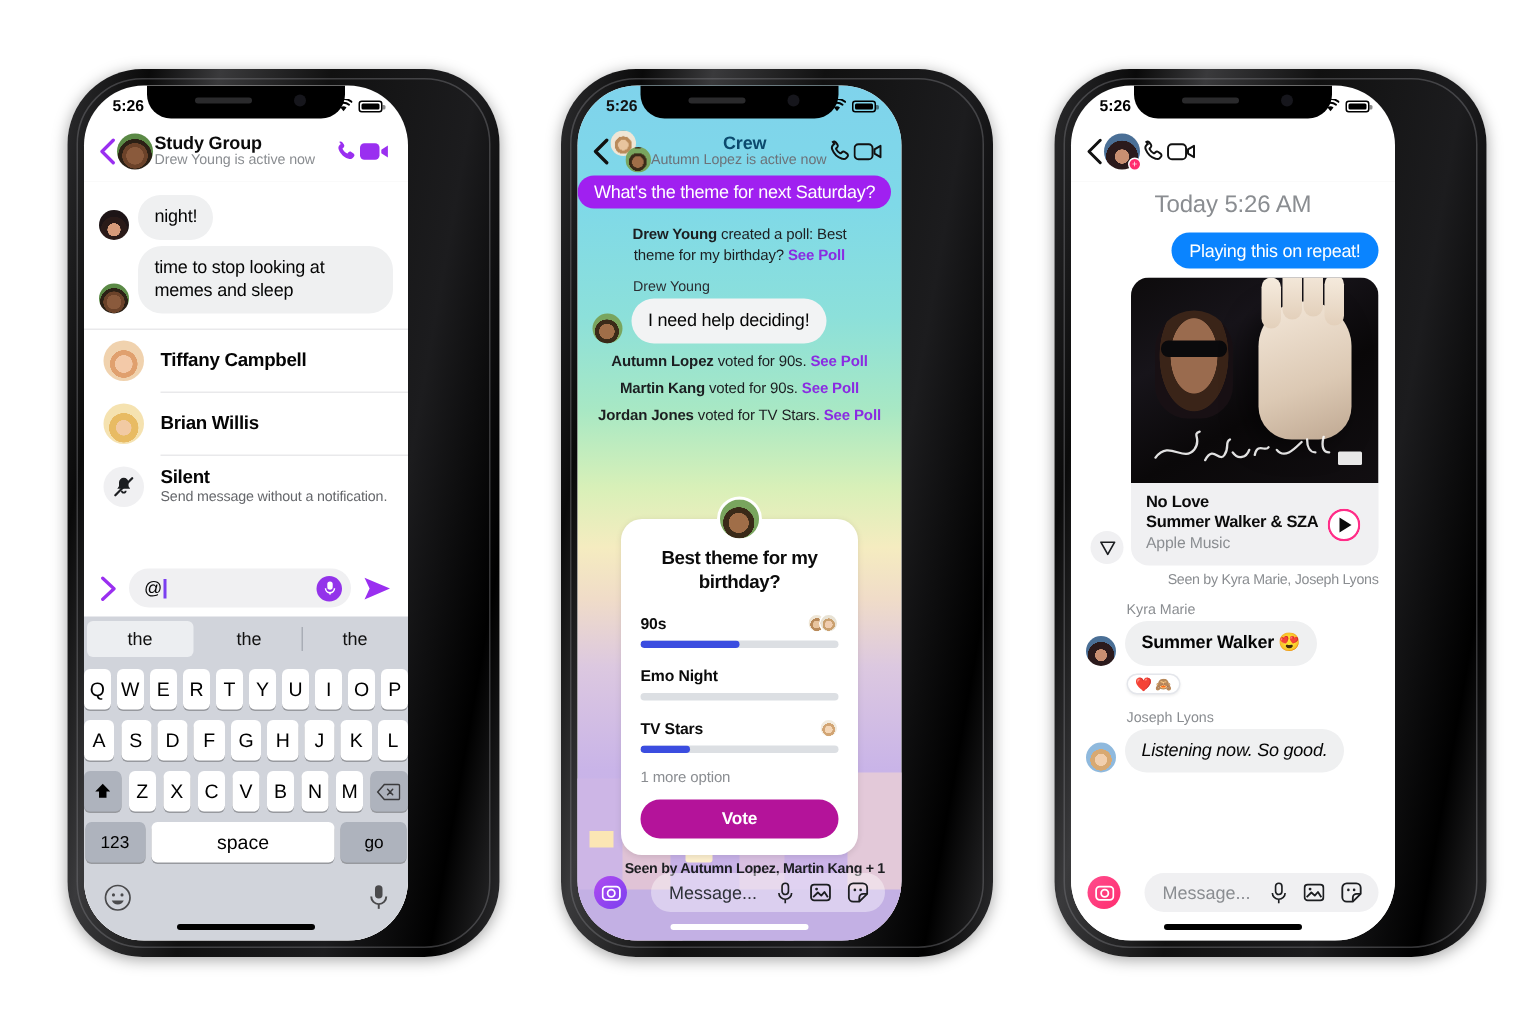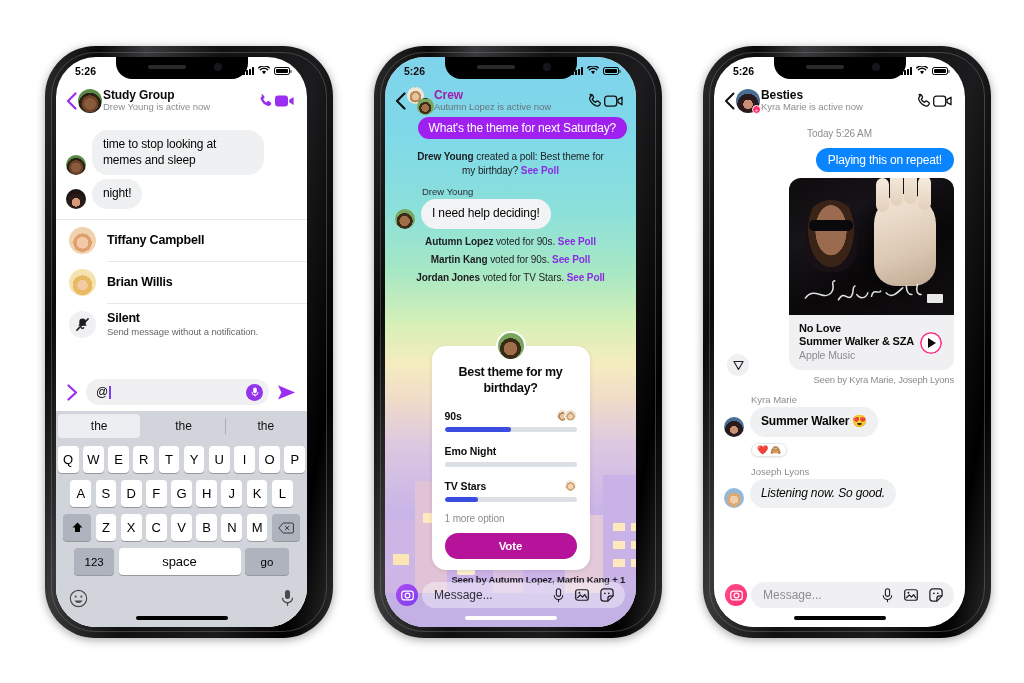--- a/index.html
+++ b/index.html
@@ -6,21 +6,21 @@
   html,body { width:1024px; height:683px; background:#ffffff; overflow:hidden;
     font-family:"Liberation Sans", sans-serif; }
   .stage { position:relative; width:1024px; height:683px; }
 
   
   .phone { position:absolute; width:288px; height:592px; border-radius:50px;
     background:linear-gradient(100deg,#2c2c2e 0%,#0a0a0a 14%,#3a3a3c 26%,#111 45%,#1c1c1e 70%,#000 88%,#2e2e30 100%);
     padding:11px; box-shadow:0 2px 10px rgba(0,0,0,.35); }
   .phone::after{ content:""; position:absolute; inset:6px; border-radius:44px;
     border:1.5px solid rgba(120,120,125,.45); pointer-events:none; }
-  .screen { position:relative; width:251px; height:570px; border-radius:40px;
+  .screen { position:relative; width:216px; height:570px; border-radius:40px;
     overflow:hidden; background:#fff; }
   .notch { position:absolute; top:0; left:50%; transform:translateX(-50%);
     width:132px; height:22px; background:#000; border-radius:0 0 16px 16px; z-index:40; }
   .notch .spk { position:absolute; top:8px; left:32px; width:38px; height:4px;
     border-radius:2px; background:#2a2a2c; }
   .notch .cam { position:absolute; top:6px; right:26px; width:8px; height:8px;
     border-radius:50%; background:#16161c; }
   .homebar{ position:absolute; bottom:7px; left:50%; transform:translateX(-50%);
     width:92px; height:4px; border-radius:3px; background:#000; z-index:35; }
   .homebar.light{ background:#fff; }
@@ -105,21 +105,21 @@
   .kbot{ height:32px; display:flex; align-items:center; justify-content:space-between;
     padding:0 13px; }
 
   
   .p2 .bg{ position:absolute; inset:0;
     background:linear-gradient(180deg,#7fd3ec 0%,#7fd9e8 14%,#8ce0da 27%,#a8e8c4 38%,
       #d8f0b8 47%,#f5ecc0 54%,#f0dcc8 60%,#dcc8e0 68%,#c9b4e8 80%,#bdb0e8 100%); }
   .city{ position:absolute; left:0; right:0; bottom:0; height:46%; }
   .city i{ position:absolute; bottom:0; display:block; }
   .p2 .status, .p2 .chead{ color:#111; }
-  .p2 .ctitle .nm{ color:#a21caf; }
+  .p2 .ctitle .nm{ color:#0c4a6e;margin-left:48px; }
   .p2 .ctitle .sub{ color:#6c7279; }
   .p2 .chead .av-stack{ position:relative; width:26px; height:26px; flex:none; }
   .av-stack .av{ position:absolute; width:17px; height:17px; border:1.5px solid transparent; }
   .av-stack .av.t{ top:-1px; left:0; }
   .av-stack .av.b{ bottom:-1px; right:-1px; }
   .p2 .thread{ position:absolute; top:60px; left:0; right:0; bottom:0; }
   .out-bub{ background:#a020f0; color:#fff; border-radius:16px; padding:4px 11px;
     font-size:12px; letter-spacing:-.2px; margin:0 9px 0 auto; width:max-content;
     max-width:218px; }
   .sysline{ text-align:center; font-size:10px; color:#1c1e21; line-height:1.35;
@@ -146,34 +146,34 @@
   .vav .av+.av{ margin-left:-5px; }
   .track{ height:5px; border-radius:3px; background:#dcdfe3; margin-top:4px; overflow:hidden; }
   .track span{ display:block; height:100%; background:#3b4de0; border-radius:3px; }
   .more{ font-size:10px; color:#8a8d91; margin:6px 0 9px; letter-spacing:-.1px; }
   .vote-btn{ height:26px; border-radius:14px; background:#b4139a; color:#fff;
     font-size:11.5px; font-weight:700; display:flex; align-items:center;
     justify-content:center; cursor:pointer; letter-spacing:-.1px; }
   .seen{ position:absolute; right:11px; font-size:9.5px; color:#1c1e21; font-weight:700; letter-spacing:-.2px; }
   .p2 .seen{ bottom:42px; }
   .mcomposer{ position:absolute; left:0; right:0; bottom:18px; height:28px;
-    display:flex; align-items:center; gap:4px; padding:0 11px; }
+    display:flex; align-items:center; gap:16px; padding:0 11px; }
   .cam{ width:22px; height:22px; border-radius:50%; flex:none; display:flex;
     align-items:center; justify-content:center; }
   .cam.purple{ background:linear-gradient(135deg,#b04bf0,#7a3ff0); }
   .cam.pink{ background:linear-gradient(135deg,#ff4d8d,#ff2d6f); }
   .min{ flex:1; height:26px; border-radius:14px; display:flex; align-items:center;
     justify-content:space-between; padding:0 11px 0 12px; font-size:12px; }
   .p2 .min{ background:rgba(255,255,255,.4); color:#2d3137; }
   .p3 .min{ background:#f0f0f2; color:#8a8d91; }
   .min .icons{ display:flex; align-items:center; gap:11px; }
 
   
   .p3 .body{ position:absolute; top:64px; left:0; right:0; bottom:0; background:#fff; }
-  .daystamp{ text-align:center; font-size:10px; color:#8a8d91; margin:7px 0 9px; letter-spacing:-.1px; }
+  .daystamp{ text-align:center; font-size:16px; color:#8a8d91; margin:7px 0 9px; letter-spacing:-.1px; }
   .blue-bub{ background:#0a84ff; color:#fff; border-radius:15px; padding:5px 12px;
     font-size:12px; margin:0 11px 0 auto; width:max-content; letter-spacing:-.2px; }
   .music{ margin:6px 11px 0 auto; width:165px; border-radius:12px; overflow:hidden;
     background:#f0f0f2; }
   .art{ width:100%; height:137px; position:relative; overflow:hidden;
     background:linear-gradient(150deg,#0d0b0c 0%,#17141a 30%,#0a0809 60%,#120f12 100%); }
   .art .hand{ position:absolute; right:18px; top:16px; width:62px; height:92px;
     background:linear-gradient(160deg,#f0e3d4,#d9c6b2 55%,#b9a housing);
     background:linear-gradient(160deg,#f4e8da,#dcc9b4 60%,#bfa892);
     border-radius:30px 30px 22px 22px; box-shadow:-6px 4px 18px rgba(0,0,0,.5); }
@@ -256,26 +256,26 @@
               <rect x="0" y="1.5" width="13" height="11" rx="3" fill="#9a2ff0"></rect>
               <path d="M14.2 5.8 18.6 3v8L14.2 8.2z" fill="#9a2ff0"></path>
             </svg>
         </span>
       </div>
       <div class="divider" style="top:64px;"></div>
 
       <div class="body">
         <div style="height:9px"></div>
         <div class="msg-row">
+          <div class="av a-night"></div>
+          <div class="bub">night!</div>
+        </div>
+        <div class="msg-row">
           <div class="av a-drew"></div>
           <div class="bub">time to stop looking at memes and sleep</div>
-        </div>
-        <div class="msg-row">
-          <div class="av a-night"></div>
-          <div class="bub">night!</div>
         </div>
 
         <div class="mention-list">
           <div class="mline" style="margin-left:0;"></div>
           <div class="mrow">
             <div class="av a-tiff"></div>
             <div>
                 <div class="nm">Tiffany Campbell</div>
               </div>
           </div>
@@ -605,24 +605,20 @@
       <div class="chead">
         <svg class="back" width="11" height="18" viewBox="0 0 11 18">
           <path d="M9.5 1.5 2 9l7.5 7.5" stroke="#111" stroke-width="2" fill="none" stroke-linecap="round" stroke-linejoin="round"></path>
         </svg>
         <div style="position:relative;flex:none;">
           <div class="av a-kyra" style="width:24px;height:24px;"></div>
           <span style="position:absolute;right:-1px;bottom:-1px;width:9px;height:9px;border-radius:50%;background:#ff2d6f;border:1.5px solid #fff;display:flex;align-items:center;justify-content:center;">
             <span style="color:#fff;font-size:6px;line-height:1;">+</span>
           </span>
         </div>
-        <div class="ctitle">
-          <div class="nm">Besties</div>
-          <div class="sub">Kyra Marie is active now</div>
-        </div>
         <span class="hdr-ico">
           <svg width="16" height="16" viewBox="0 0 16 16">
               <path d="M3.2 1.6c.6-.5 1.5-.4 2 .3l1.1 1.5c.4.6.3 1.4-.2 1.9l-.6.5c-.2.2-.2.4-.1.6.6 1.2 1.6 2.2 2.8 2.8.2.1.5.1.6-.1l.5-.6c.5-.5 1.3-.6 1.9-.2l1.5 1.1c.7.5.8 1.4.3 2l-.7.8c-.7.8-1.9 1-2.9.6C6.4 12 4 9.6 2.8 6.6c-.4-1-.2-2.2.6-2.9l.8-.7z" fill="none" stroke="#111" stroke-width="1.3"></path>
             </svg>
         </span>
         <span class="hdr-ico">
           <svg width="20" height="14" viewBox="0 0 20 14">
               <rect x=".7" y="2.2" width="12" height="10" rx="2.6" fill="none" stroke="#111" stroke-width="1.3"></rect>
               <path d="M14 5.6 18 3.2v7.6L14 8.4z" fill="none" stroke="#111" stroke-width="1.3" stroke-linejoin="round"></path>
             </svg>

